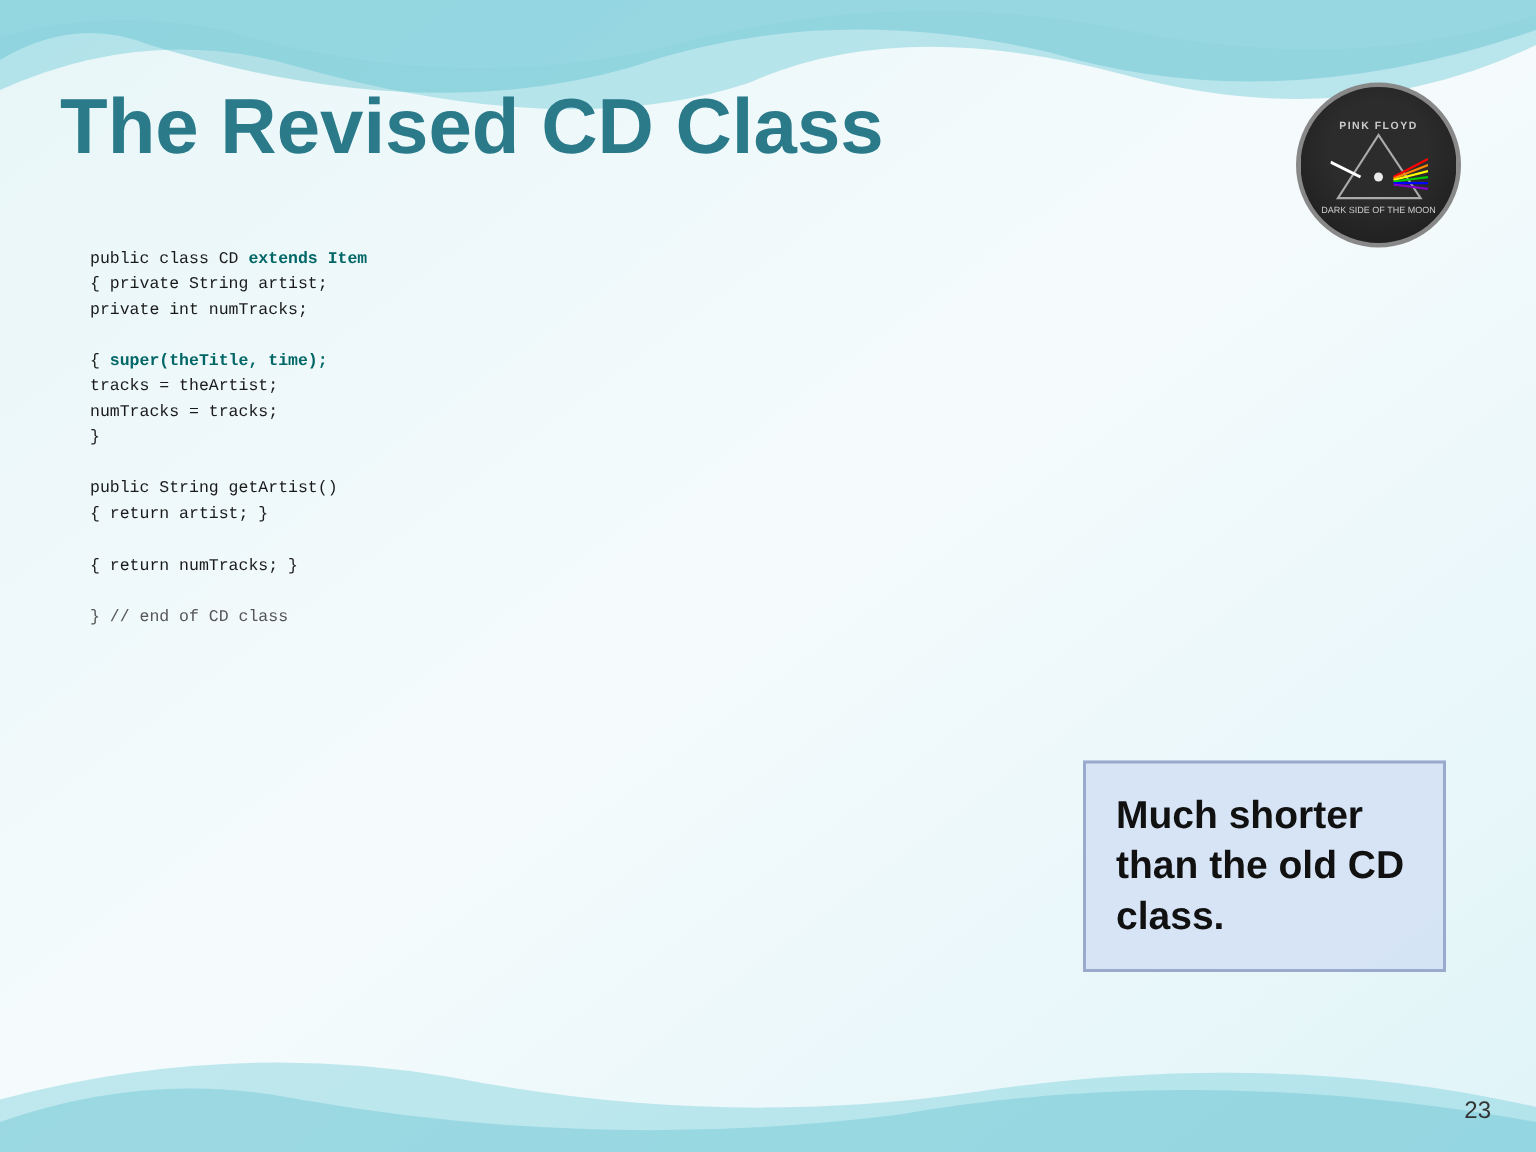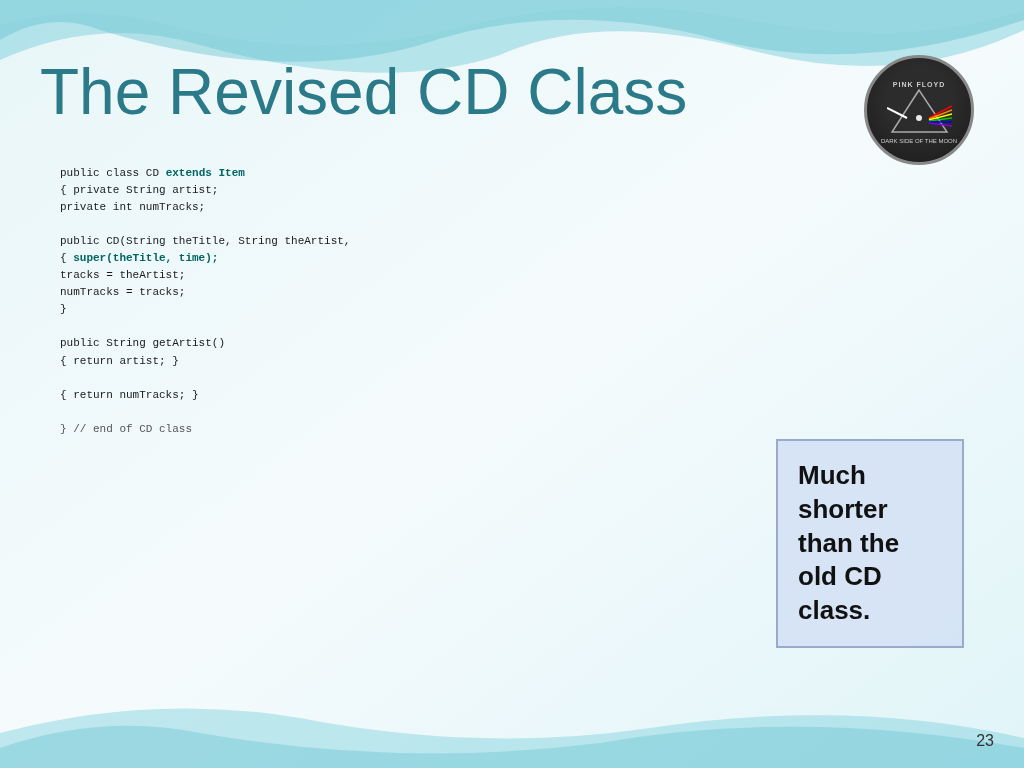--- a/index.html
+++ b/index.html
@@ -20,22 +20,22 @@
       height: 768px;
       background: linear-gradient(to bottom right, #e8f6f8, #f5fbfc, #e0f4f8);
       z-index: 1;
     }
 
     
     .title {
       position: absolute;
       top: 55px;
       left: 40px;
-      font-size: 64px;
-      font-weight: 400;
+      font-size: 52px;
+      font-weight: 700;
       color: #2a7a8a;
       font-family: Arial, sans-serif;
       z-index: 10;
     }
 
     
     .logo-container {
       position: absolute;
       top: 55px;
       right: 50px;
@@ -87,21 +87,21 @@
 
     .code-block .comment {
       color: #555;
     }
 
     
     .callout {
       position: absolute;
       bottom: 120px;
       right: 60px;
-      width: 188px;
+      width: 242px;
       background: rgba(210, 225, 245, 0.85);
       border: 2px solid #99aacc;
       padding: 18px 20px;
       font-size: 26px;
       font-weight: bold;
       color: #111;
       z-index: 10;
       line-height: 1.3;
     }
 
@@ -170,21 +170,20 @@
     <div class="logo-text-bottom">DARK SIDE OF THE MOON</div>
   </div>
 
   <div class="code-block">
     <div>
       <span>public class CD </span><span class="keyword-bold">extends Item</span>
     </div>
     <div>{ private String artist;</div>
     <div>  private int numTracks;</div>
     <div>&nbsp;</div>
-    <div>  public CD(String theTitle, String theArtist,</div>
     <div>
       <span>  { </span><span class="keyword-bold">super(theTitle, time);</span>
     </div>
     <div>    tracks = theArtist;</div>
     <div>    numTracks = tracks;</div>
     <div>  }</div>
     <div>&nbsp;</div>
     <div>  public String getArtist()</div>
     <div>  {  return artist;  }</div>
     <div>&nbsp;</div>

